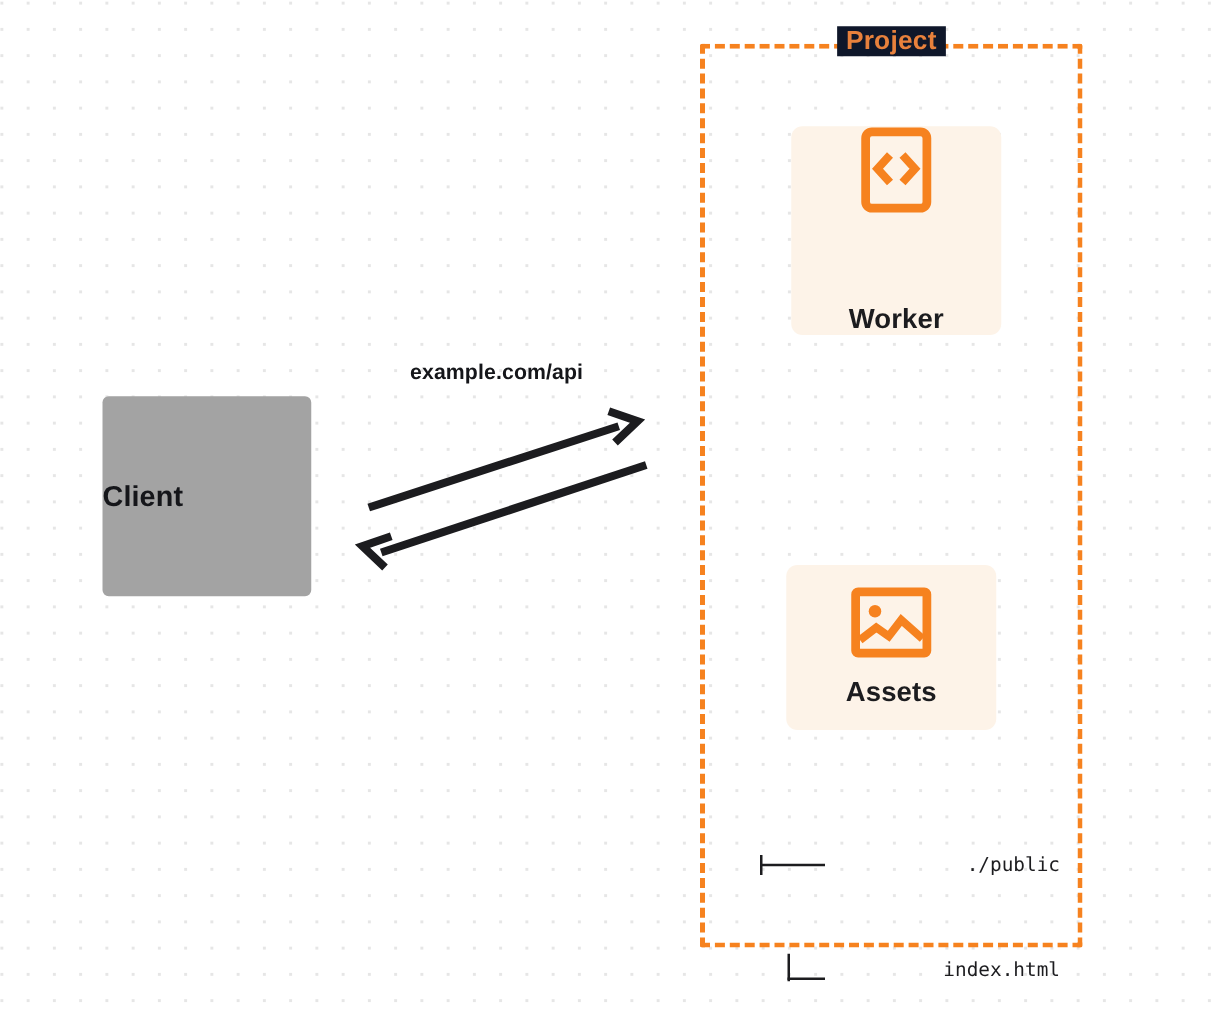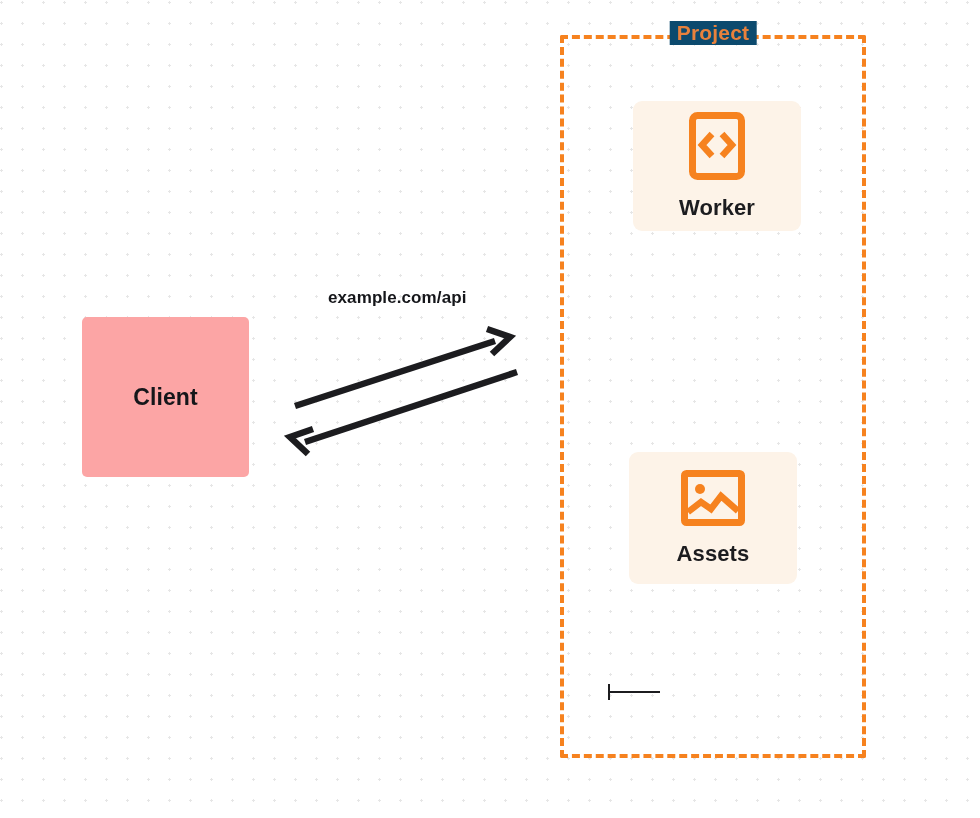--- a/index.html
+++ b/index.html
@@ -26,25 +26,24 @@
     height: 818px;
   }
 
   
   .client-node {
     position: absolute;
     left: 82px;
     top: 317px;
     width: 167px;
     height: 160px;
-    background: #fca5a5;
+    background: #a3a3a3;
     border-radius: 5px;
     display: flex;
     align-items: center;
-    justify-content: center;
   }
   .client-label {
     font-size: 23px;
     font-weight: 700;
     color: #15161a;
     letter-spacing: 0.1px;
   }
 
   
   .arrows-layer {
@@ -80,21 +79,21 @@
     position: absolute;
     inset: 0;
     border: 4px dashed #f6821f;
     border-radius: 2px;
   }
   .project-title {
     position: absolute;
     top: -14px;
     left: 50%;
     transform: translateX(-50%);
-    background: #0c4a6e;
+    background: #0f172a;
     padding: 0 7px;
     font-size: 21px;
     font-weight: 700;
     color: #e8813c;
     letter-spacing: 0.2px;
     white-space: nowrap;
   }
 
   
   .service-card {
@@ -103,21 +102,22 @@
     border-radius: 9px;
     display: flex;
     flex-direction: column;
     align-items: center;
     justify-content: center;
   }
   .card-worker {
     left: 73px;
     top: 66px;
     width: 168px;
-    height: 130px;
+    height: 167px;
+    justify-content: space-between;
   }
   .card-assets {
     left: 69px;
     top: 417px;
     width: 168px;
     height: 132px;
   }
   .card-icon {
     display: block;
     margin-bottom: 14px;
@@ -221,22 +221,30 @@
       <span class="card-label">Assets</span>
     </div>
 
     <div class="file-tree">
 
       <div class="tree-root-row">
         <span class="tree-glyph">
           <i class="t-vert" style="left:0px; top:3px; height:16px;"></i>
           <i class="t-horz" style="left:0px; top:10px; width:52px;"></i>
         </span>
+        <span class="tree-name">./public</span>
       </div>
 
+      <div class="tree-child-row">
+        <span class="tree-glyph">
+          <i class="t-vert" style="left:22px; top:-3px; height:22px;"></i>
+          <i class="t-horz" style="left:22px; top:16px; width:30px;"></i>
+        </span>
+        <span class="tree-name">index.html</span>
+      </div>
 
       
 
       
 
     </div>
   </div>
 
 </div>
 

